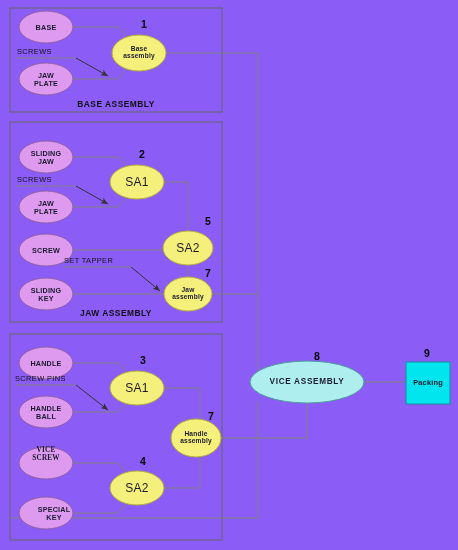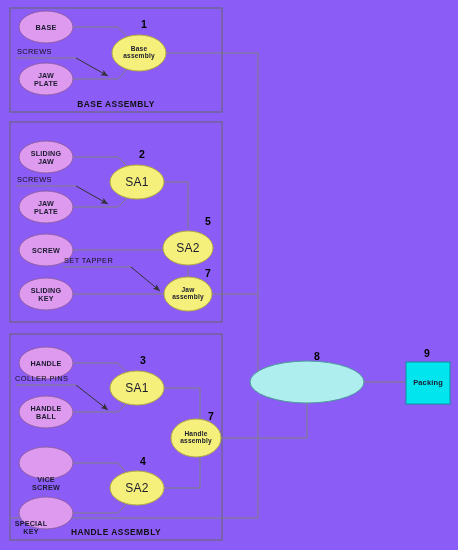--- a/index.html
+++ b/index.html
@@ -153,39 +153,40 @@
   <div class="node-label lbl-part" style="left:19px;  top:147px; width:54px; height:21px;">SLIDING<br>JAW</div>
   <div class="node-label lbl-part" style="left:19px;  top:197px; width:54px; height:21px;">JAW<br>PLATE</div>
   <div class="node-label lbl-part" style="left:19px;  top:242px; width:54px; height:17px;">SCREW</div>
   <div class="node-label lbl-part" style="left:19px;  top:284px; width:54px; height:21px;">SLIDING<br>KEY</div>
   <div class="node-label lbl-sub" style="left:110px; top:174px; width:54px; height:17px;">SA1</div>
   <div class="node-label lbl-sub" style="left:163px; top:240px; width:50px; height:17px;">SA2</div>
   <div class="node-label lbl-asm" style="left:164px; top:283px; width:48px; height:22px;">Jaw<br>assembly</div>
 
   <div class="node-label lbl-part" style="left:19px;  top:355px; width:54px; height:17px;">HANDLE</div>
   <div class="node-label lbl-part" style="left:19px;  top:402px; width:54px; height:21px;">HANDLE<br>BALL</div>
-  <div class="node-label lbl-part" style="left:19px;  top:473px; width:54px; height:21px;">VICE<br>SCREW</div>
-  <div class="node-label lbl-part" style="left:4px;  top:503px; width:54px; height:21px;margin-top:14px;">SPECIAL<br>KEY</div>
+  <div class="node-label lbl-part" style="left:19px;  top:444px; width:54px; height:21px;font-family:Liberation Serif, serif;">VICE<br>SCREW</div>
+  <div class="node-label lbl-part" style="left:27px;  top:503px; width:54px; height:21px;">SPECIAL<br>KEY</div>
   <div class="node-label lbl-sub" style="left:110px; top:380px; width:54px; height:17px;">SA1</div>
   <div class="node-label lbl-sub" style="left:110px; top:480px; width:54px; height:17px;">SA2</div>
   <div class="node-label lbl-asm" style="left:171px; top:427px; width:50px; height:22px;">Handle<br>assembly</div>
 
+  <div class="node-label lbl-vice" style="left:250px; top:373px; width:114px; height:18px;">VICE ASSEMBLY</div>
   <div class="node-label lbl-pack" style="left:406px; top:374px; width:44px; height:18px;">Packing</div>
 
   <div class="num-tag" style="left:141px; top:18px;">1</div>
   <div class="num-tag" style="left:139px; top:148px;">2</div>
   <div class="num-tag" style="left:205px; top:215px;">5</div>
   <div class="num-tag" style="left:205px; top:267px;">7</div>
   <div class="num-tag" style="left:140px; top:354px;">3</div>
   <div class="num-tag" style="left:140px; top:455px;">4</div>
   <div class="num-tag" style="left:208px; top:410px;">7</div>
   <div class="num-tag" style="left:314px; top:350px;">8</div>
   <div class="num-tag" style="left:424px; top:347px;">9</div>
 
   <div class="conn-caption" style="left:17px;  top:47px;">SCREWS</div>
   <div class="conn-caption" style="left:17px;  top:175px;">SCREWS</div>
   <div class="conn-caption" style="left:64px;  top:256px;">SET TAPPER</div>
-  <div class="conn-caption" style="left:15px;  top:374px;">COLLER PINS</div>
+  <div class="conn-caption" style="left:15px;  top:374px;">SCREW PINS</div>
 
   <div class="group-caption" style="left:10px; top:99px;  width:212px;">BASE ASSEMBLY</div>
-  <div class="group-caption" style="left:10px; top:527px; width:212px;">HANDLE ASSEMBLY</div>
+  <div class="group-caption" style="left:10px; top:308px; width:212px;">JAW ASSEMBLY</div>
 
 </div>
 
 </body></html>

